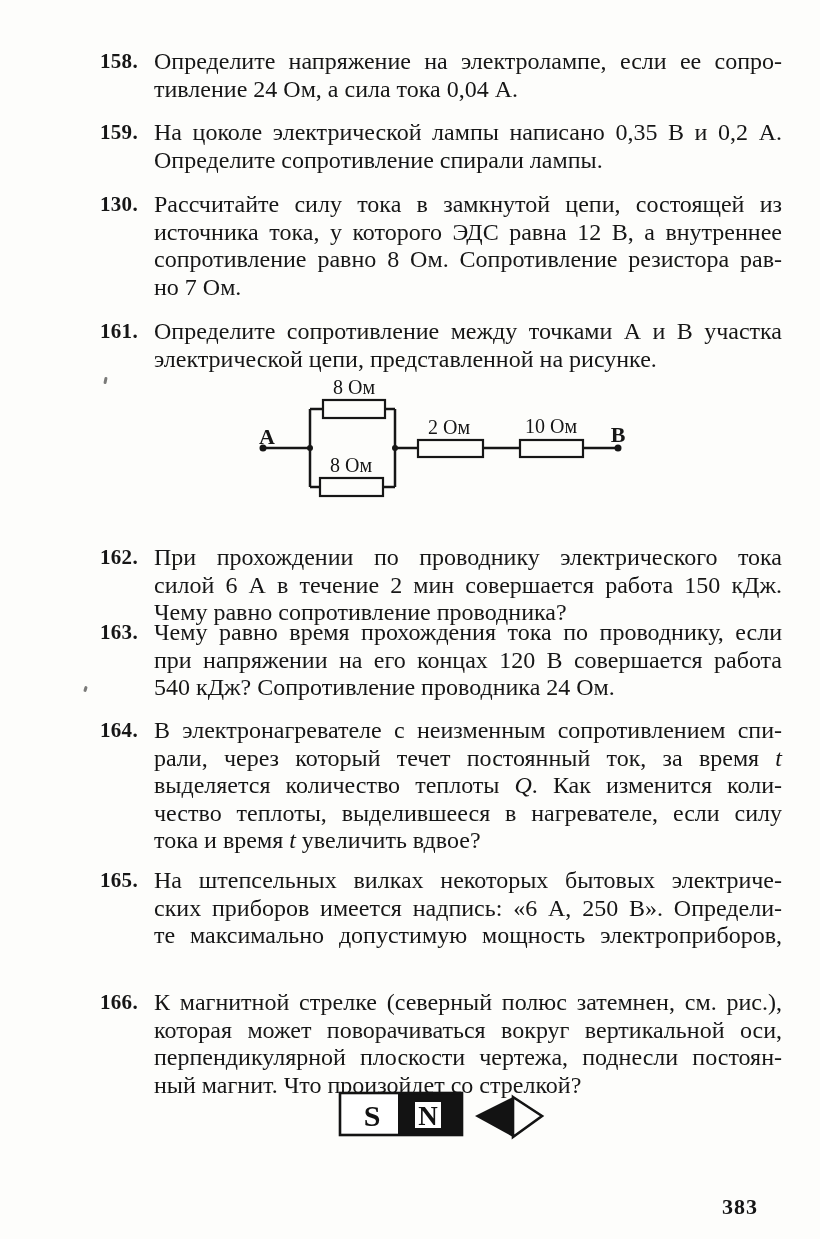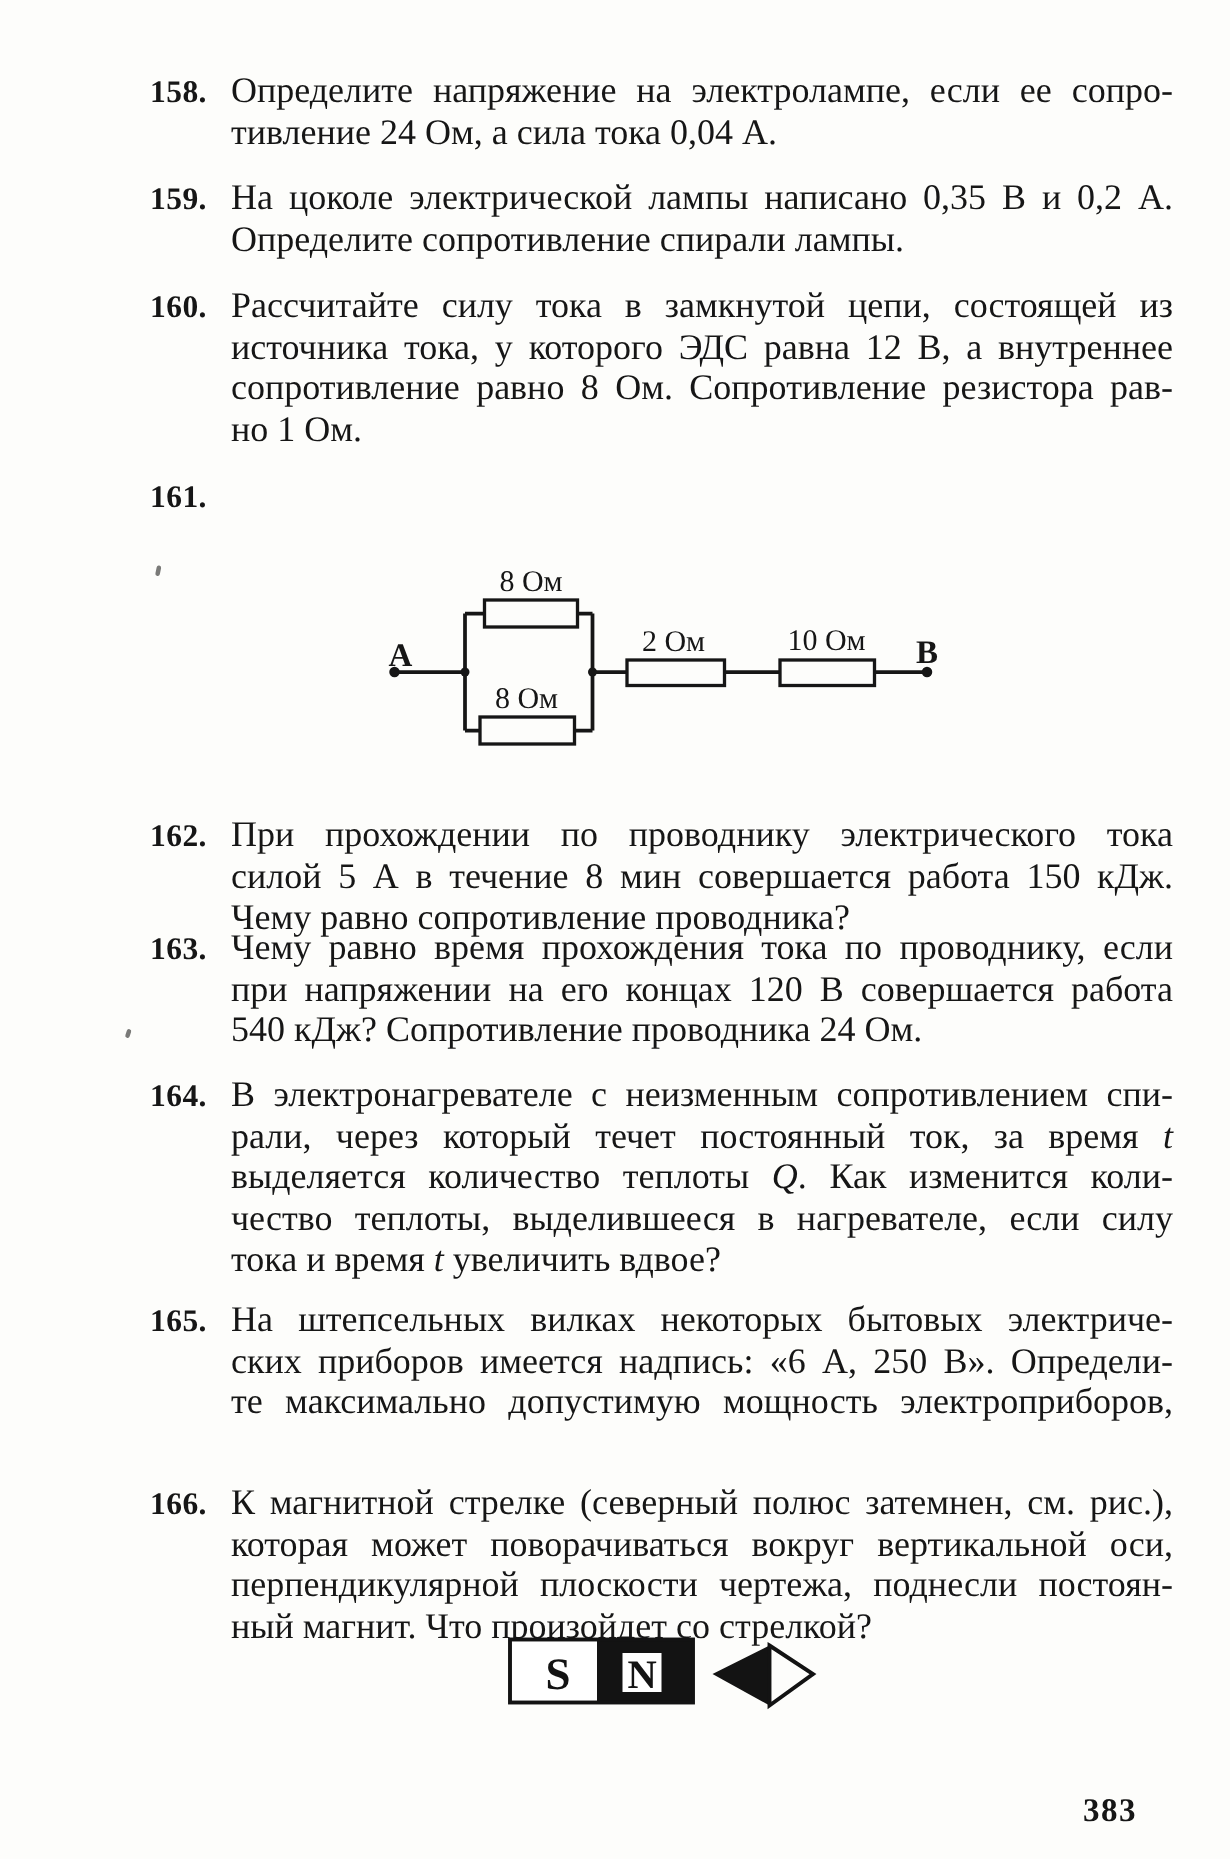--- a/index.html
+++ b/index.html
@@ -51,31 +51,35 @@
 
   <div class="problem" style="top:119px">
     <div class="pnum">159.</div>
     <div class="ptext">
       <div class="line">На цоколе электрической лампы написано 0,35 В и 0,2 А.</div>
       <div class="line last">Определите сопротивление спирали лампы.</div>
     </div>
   </div>
 
   <div class="problem" style="top:191px">
-    <div class="pnum">160.</div>
+    <div class="pnum">130.</div>
     <div class="ptext">
       <div class="line">Рассчитайте силу тока в замкнутой цепи, состоящей из</div>
       <div class="line">источника тока, у которого ЭДС равна 12 В, а внутреннее</div>
       <div class="line">сопротивление равно 8 Ом. Сопротивление резистора рав-</div>
-      <div class="line last">но 1 Ом.</div>
+      <div class="line last">но 7 Ом.</div>
     </div>
   </div>
 
   <div class="problem" style="top:318px">
     <div class="pnum">161.</div>
+    <div class="ptext">
+      <div class="line">Определите сопротивление между точками А и В участка</div>
+      <div class="line last">электрической цепи, представленной на рисунке.</div>
+    </div>
   </div>
 
   <svg class="fig" style="left:240px;top:372px" width="400" height="133" viewBox="0 0 400 133">
 
     <text x="27" y="72" text-anchor="middle" font-size="22" font-weight="bold" fill="#161616">A</text>
     <circle cx="23" cy="76" r="3.5" fill="#161616"></circle>
     <line x1="23" y1="76" x2="70" y2="76" stroke="#161616" stroke-width="2.5"></line>
 
     <line x1="70" y1="37" x2="70" y2="115" stroke="#161616" stroke-width="2.5"></line>
     <line x1="155" y1="37" x2="155" y2="115" stroke="#161616" stroke-width="2.5"></line>
@@ -102,21 +106,21 @@
 
     <line x1="343" y1="76" x2="378" y2="76" stroke="#161616" stroke-width="2.5"></line>
     <circle cx="378" cy="76" r="3.5" fill="#161616"></circle>
     <text x="378" y="70" text-anchor="middle" font-size="22" font-weight="bold" fill="#161616">B</text>
   </svg>
 
   <div class="problem" style="top:544px">
     <div class="pnum">162.</div>
     <div class="ptext">
       <div class="line">При прохождении по проводнику электрического тока</div>
-      <div class="line">силой 5 А в течение 8 мин совершается работа 150 кДж.</div>
+      <div class="line">силой 6 А в течение 2 мин совершается работа 150 кДж.</div>
       <div class="line last">Чему равно сопротивление проводника?</div>
     </div>
   </div>
 
   <div class="problem" style="top:619px">
     <div class="pnum">163.</div>
     <div class="ptext">
       <div class="line">Чему равно время прохождения тока по проводнику, если</div>
       <div class="line">при напряжении на его концах 120 В совершается работа</div>
       <div class="line last">540 кДж? Сопротивление проводника 24 Ом.</div>

